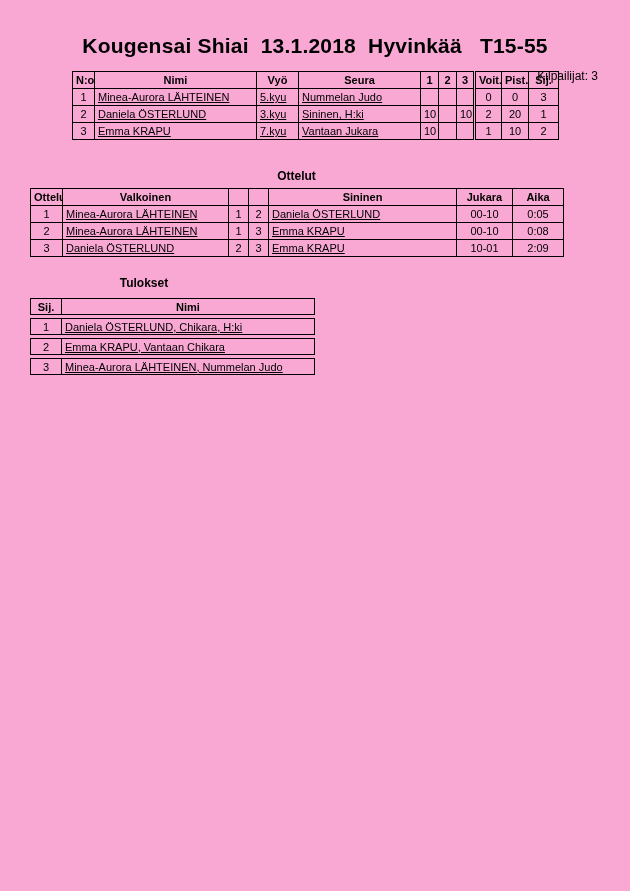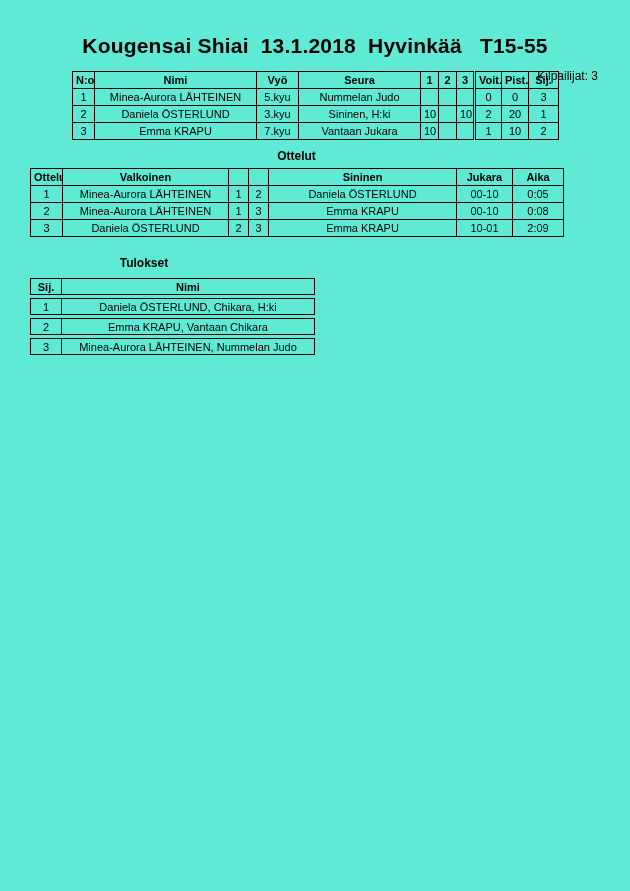--- a/index.html
+++ b/index.html
@@ -3,21 +3,21 @@
 <meta charset="utf-8">
 <style>
   * { margin: 0; padding: 0; box-sizing: border-box; }
   html, body { background: #fff; }
   body { font-family: "Liberation Sans", sans-serif; color: #000; }
 
   .page {
     position: relative;
     width: 630px;
     height: 891px;
-    background: #5eead4;
+    background: #f9a8d4;
     overflow: hidden;
   }
 
   .title {
     padding-top: 34px;
     text-align: center;
     font-size: 21px;
     font-weight: bold;
     white-space: pre;
     letter-spacing: 0.2px;
@@ -32,34 +32,34 @@
 
   .count-label {
     position: absolute;
     top: 69px;
     right: 32px;
     font-size: 12px;
   }
 
   .section { position: relative; }
   .competitors-section { margin: 13px 0 0 32px; width: 486px; }
-  .matches-section     { margin: 9px 0 0 30px; width: 533px; }
+  .matches-section     { margin: 29px 0 0 30px; width: 533px; }
   .results-section     { margin: 19px 0 0 30px; width: 228px; }
 
   table { border-collapse: collapse; table-layout: fixed; }
   th, td {
     border: 1px solid #000;
     height: 17px;
     font-size: 11px;
     overflow: hidden;
     white-space: nowrap;
     padding: 0 3px;
   }
   th { font-weight: bold; text-align: center; }
-  .al { text-align: center; }
+  .al { text-align: left; text-decoration: underline; }
   .ac { text-align: center; }
 
   .tbl1 { width: 486px; margin-left: 40px; }
   .tbl1 .b-dbl { border-left: 3px double #000; }
 
   .tbl2 { width: 533px; }
 
   .tbl3 { width: 285px; border-collapse: separate; border-spacing: 0 3px; }
   .tbl3 th, .tbl3 td { border: 1px solid #000; }
   .tbl3 th + th, .tbl3 td + td { border-left: 0; }

